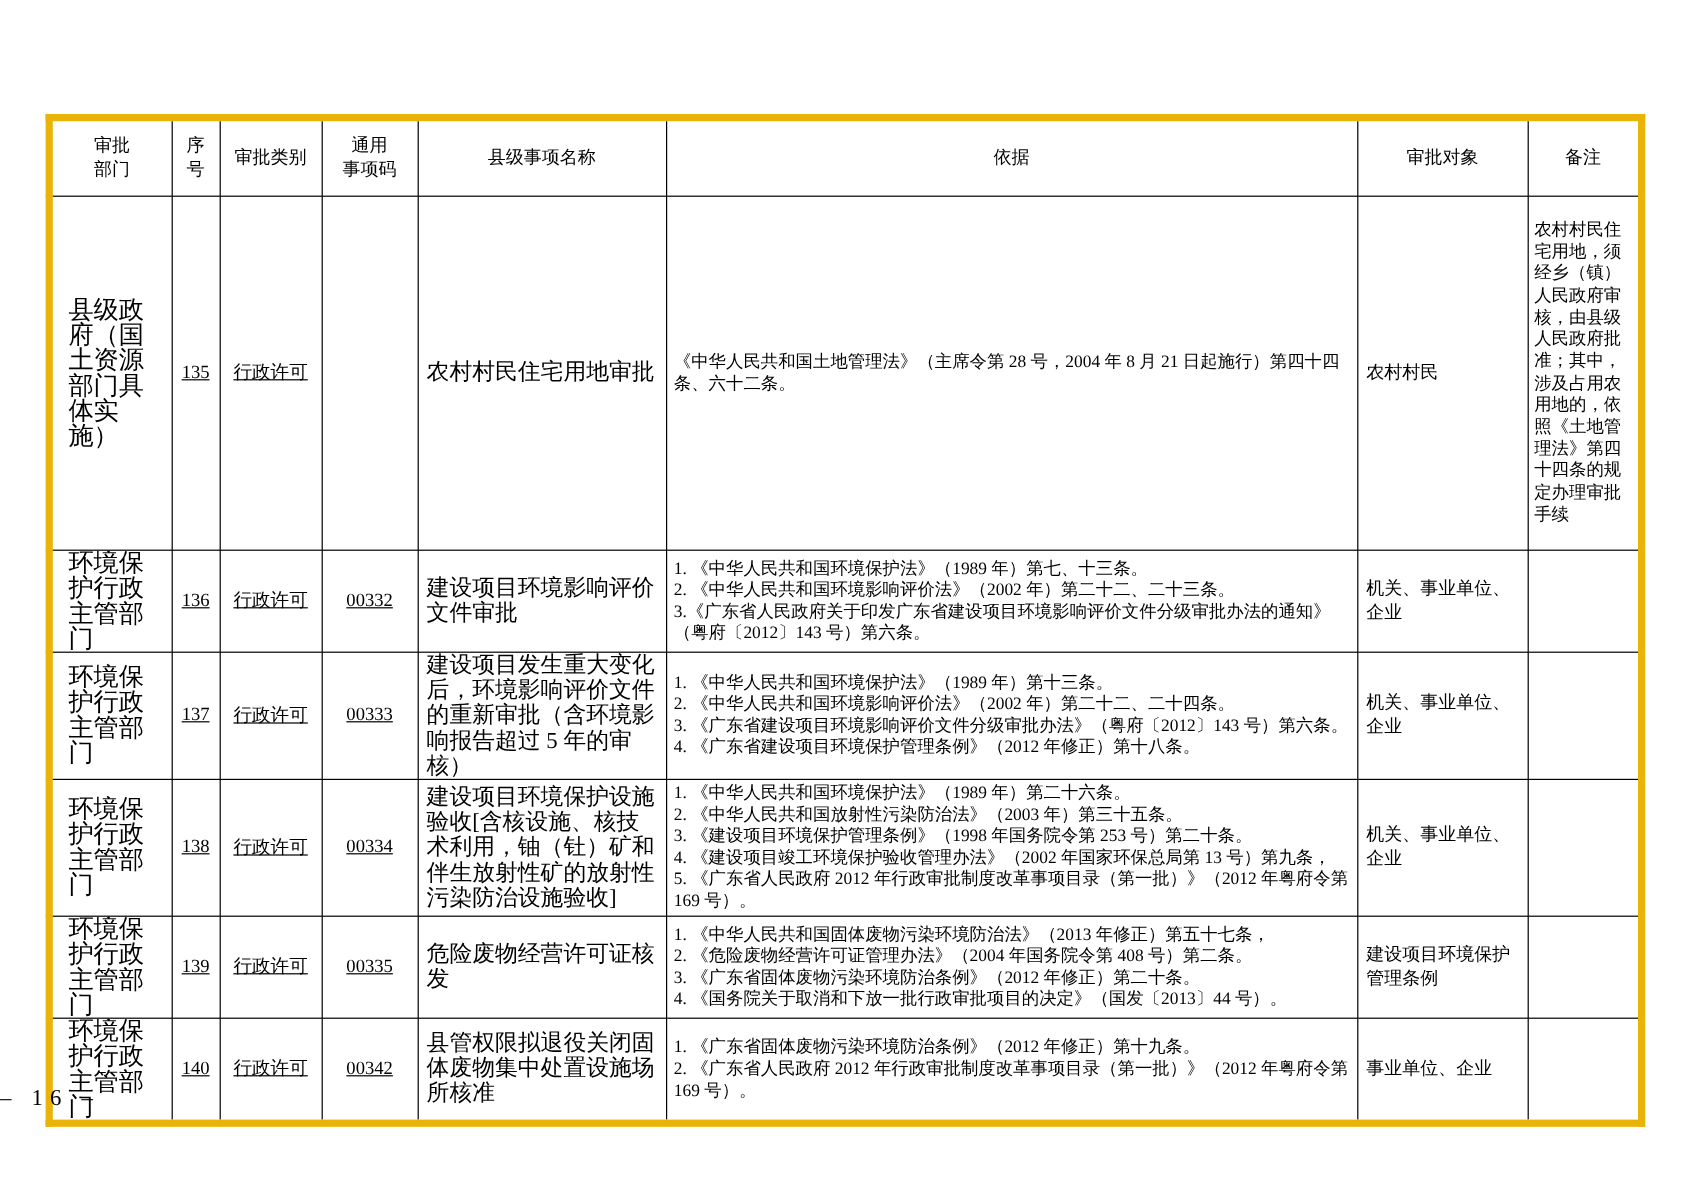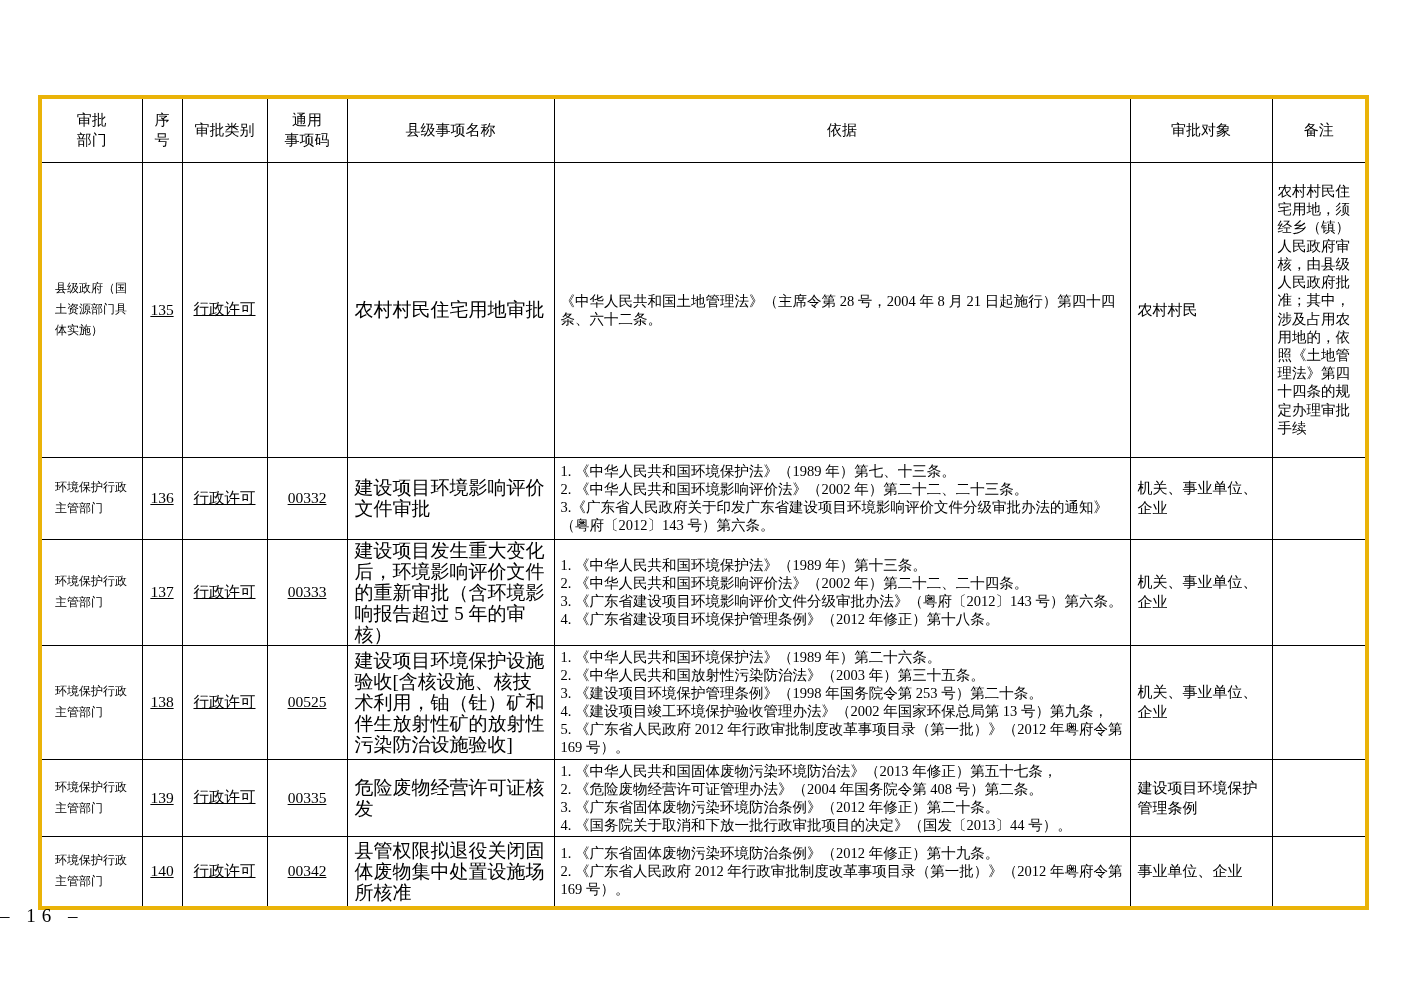--- a/index.html
+++ b/index.html
@@ -14,37 +14,37 @@
     font-family: "Liberation Serif", "DejaVu Serif", serif;
     color: #000;
   }
   .doc-table {
     position: absolute;
     left: 38px;
     top: 95px;
     width: 1327px;
     border-collapse: collapse;
     table-layout: fixed;
-    border: 4px solid #eab308;
+    border: 6px solid #eab308;
   }
   .doc-table th, .doc-table td {
     border: 1px solid #000;
     vertical-align: middle;
     font-weight: normal;
     overflow: hidden;
   }
   .doc-table th {
     text-align: center;
     font-size: 15px;
     line-height: 20px;
     white-space: pre-line;
   }
   .c-dept {
     text-align: left;
-    font-size: 12px;
+    font-size: 21px;
     line-height: 21px;
     padding: 0 13px;
   }
   .c-seq, .c-cat, .c-code {
     text-align: center;
     font-size: 15.5px;
     text-decoration: underline;
   }
   .c-name {
     text-align: left;
@@ -149,21 +149,21 @@
 2. 《中华人民共和国环境影响评价法》（2002 年）第二十二、二十四条。
 3. 《广东省建设项目环境影响评价文件分级审批办法》（粤府〔2012〕143 号）第六条。
 4. 《广东省建设项目环境保护管理条例》（2012 年修正）第十八条。</td>
       <td class="c-target">机关、事业单位、企业</td>
       <td class="c-remark"></td>
     </tr>
     <tr style="height:114px;">
       <td class="c-dept">环境保护行政主管部门</td>
       <td class="c-seq">138</td>
       <td class="c-cat">行政许可</td>
-      <td class="c-code">00525</td>
+      <td class="c-code">00334</td>
       <td class="c-name">建设项目环境保护设施验收[含核设施、核技术利用，铀（钍）矿和伴生放射性矿的放射性污染防治设施验收]</td>
       <td class="c-basis">1. 《中华人民共和国环境保护法》（1989 年）第二十六条。
 2. 《中华人民共和国放射性污染防治法》（2003 年）第三十五条。
 3. 《建设项目环境保护管理条例》（1998 年国务院令第 253 号）第二十条。
 4. 《建设项目竣工环境保护验收管理办法》（2002 年国家环保总局第 13 号）第九条，
 5. 《广东省人民政府 2012 年行政审批制度改革事项目录（第一批）》（2012 年粤府令第 169 号）。</td>
       <td class="c-target">机关、事业单位、企业</td>
       <td class="c-remark"></td>
     </tr>
     <tr style="height:71px;">

